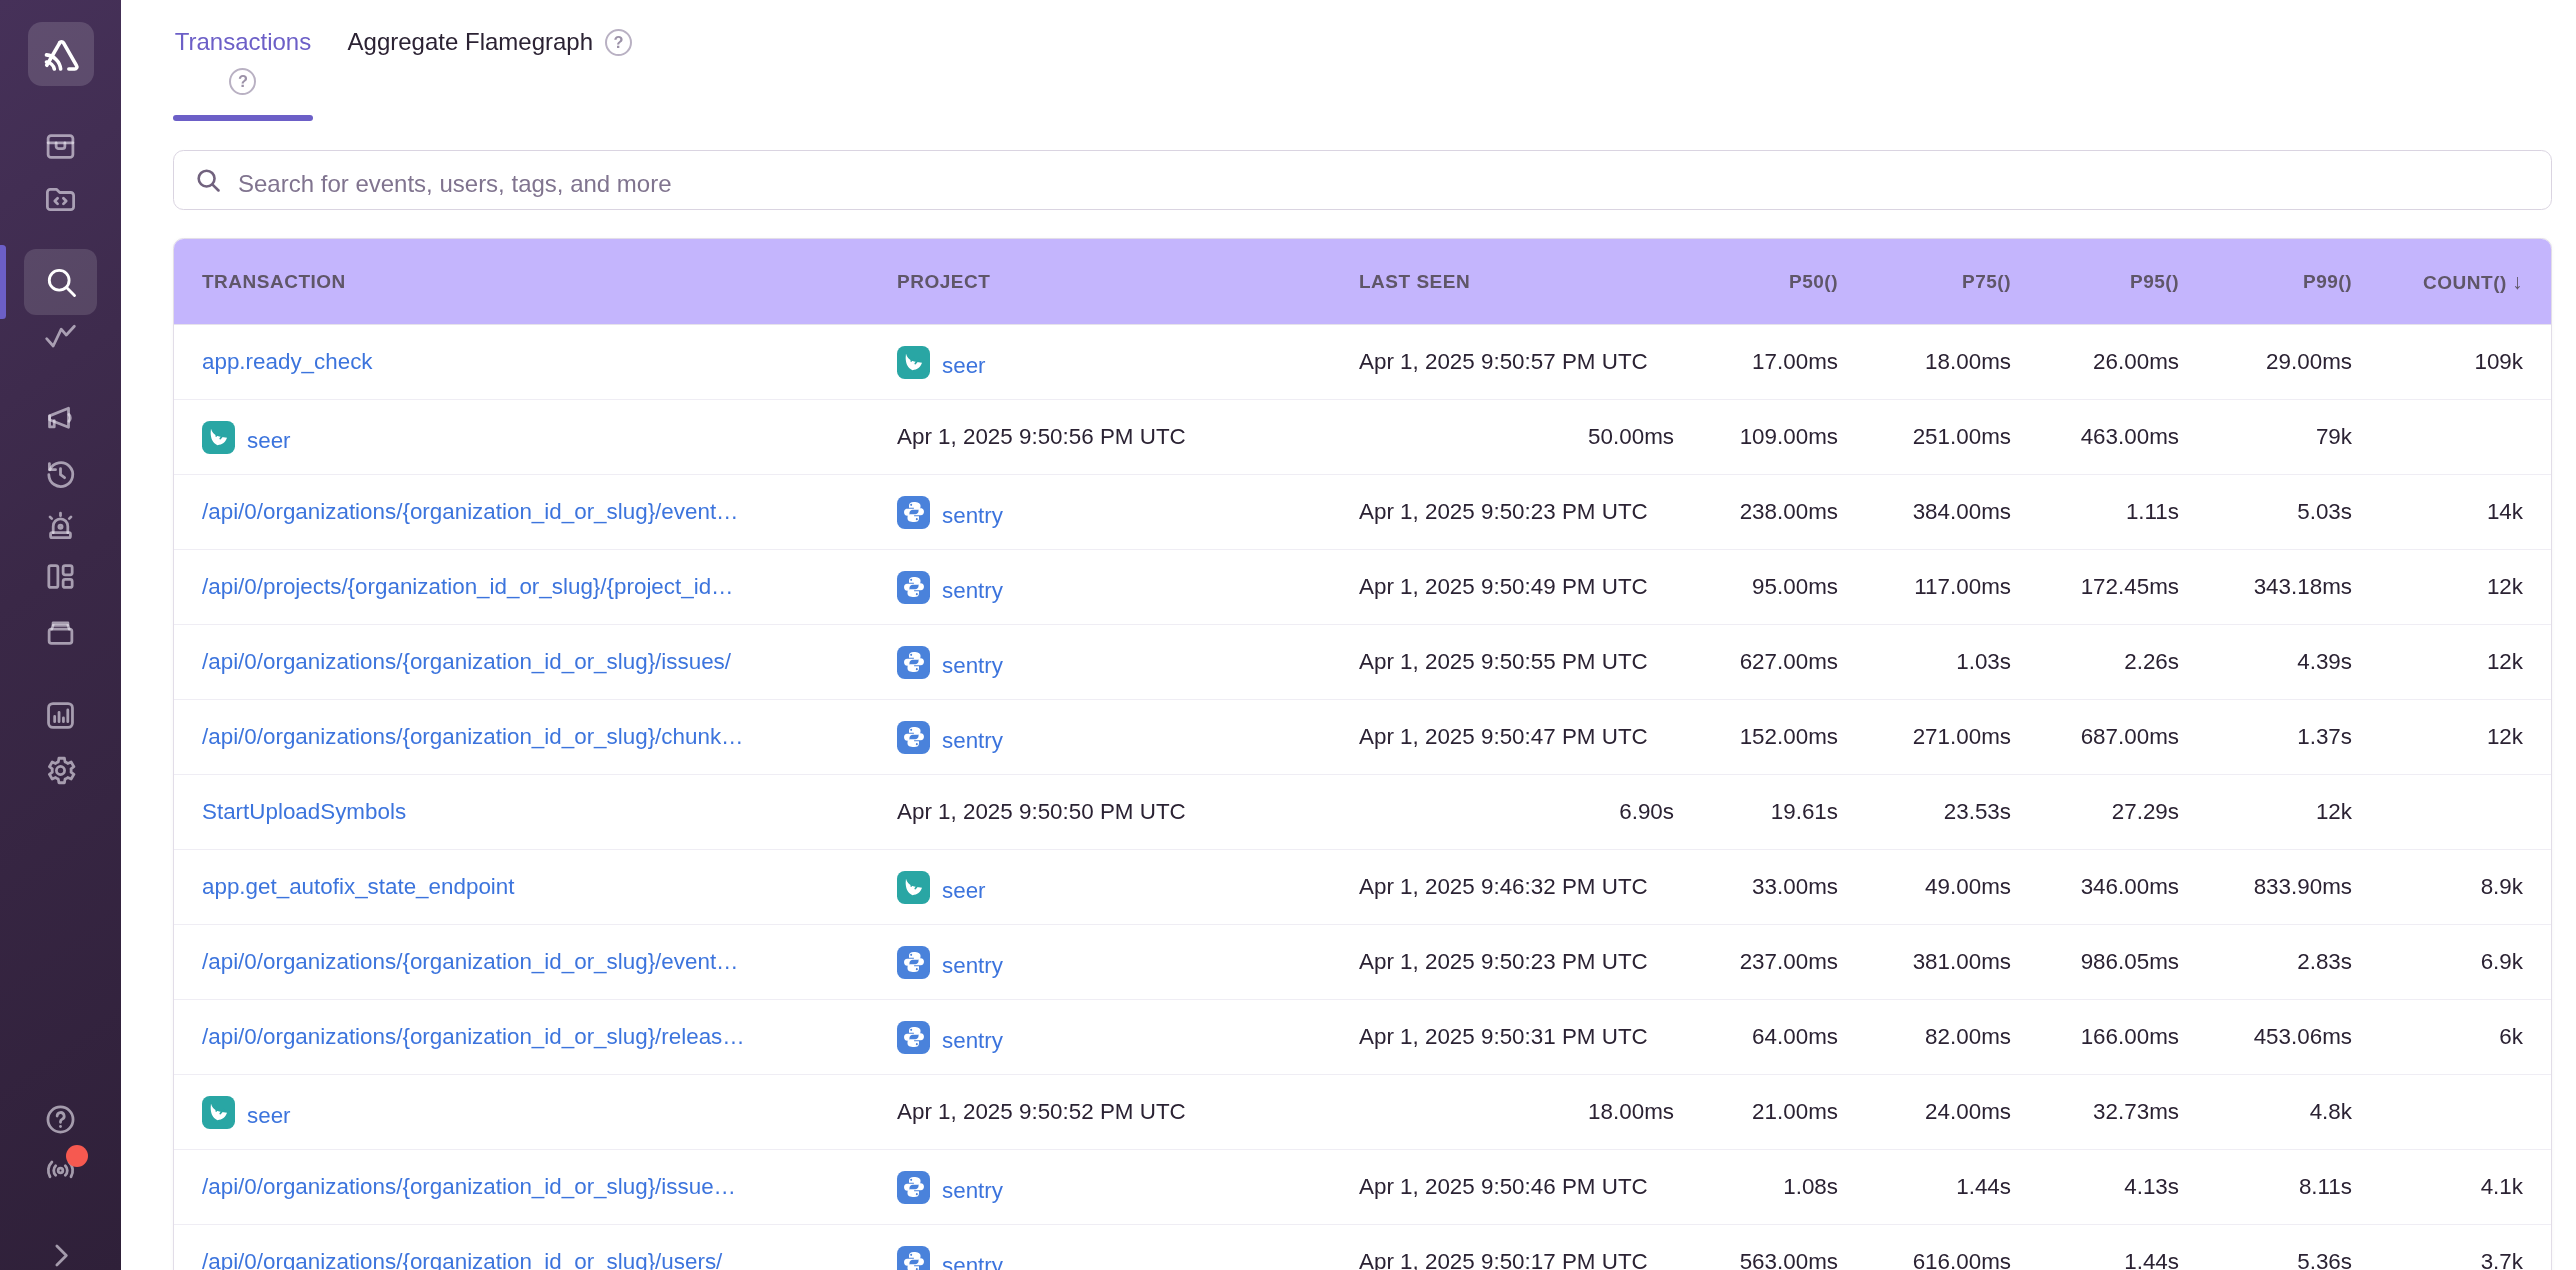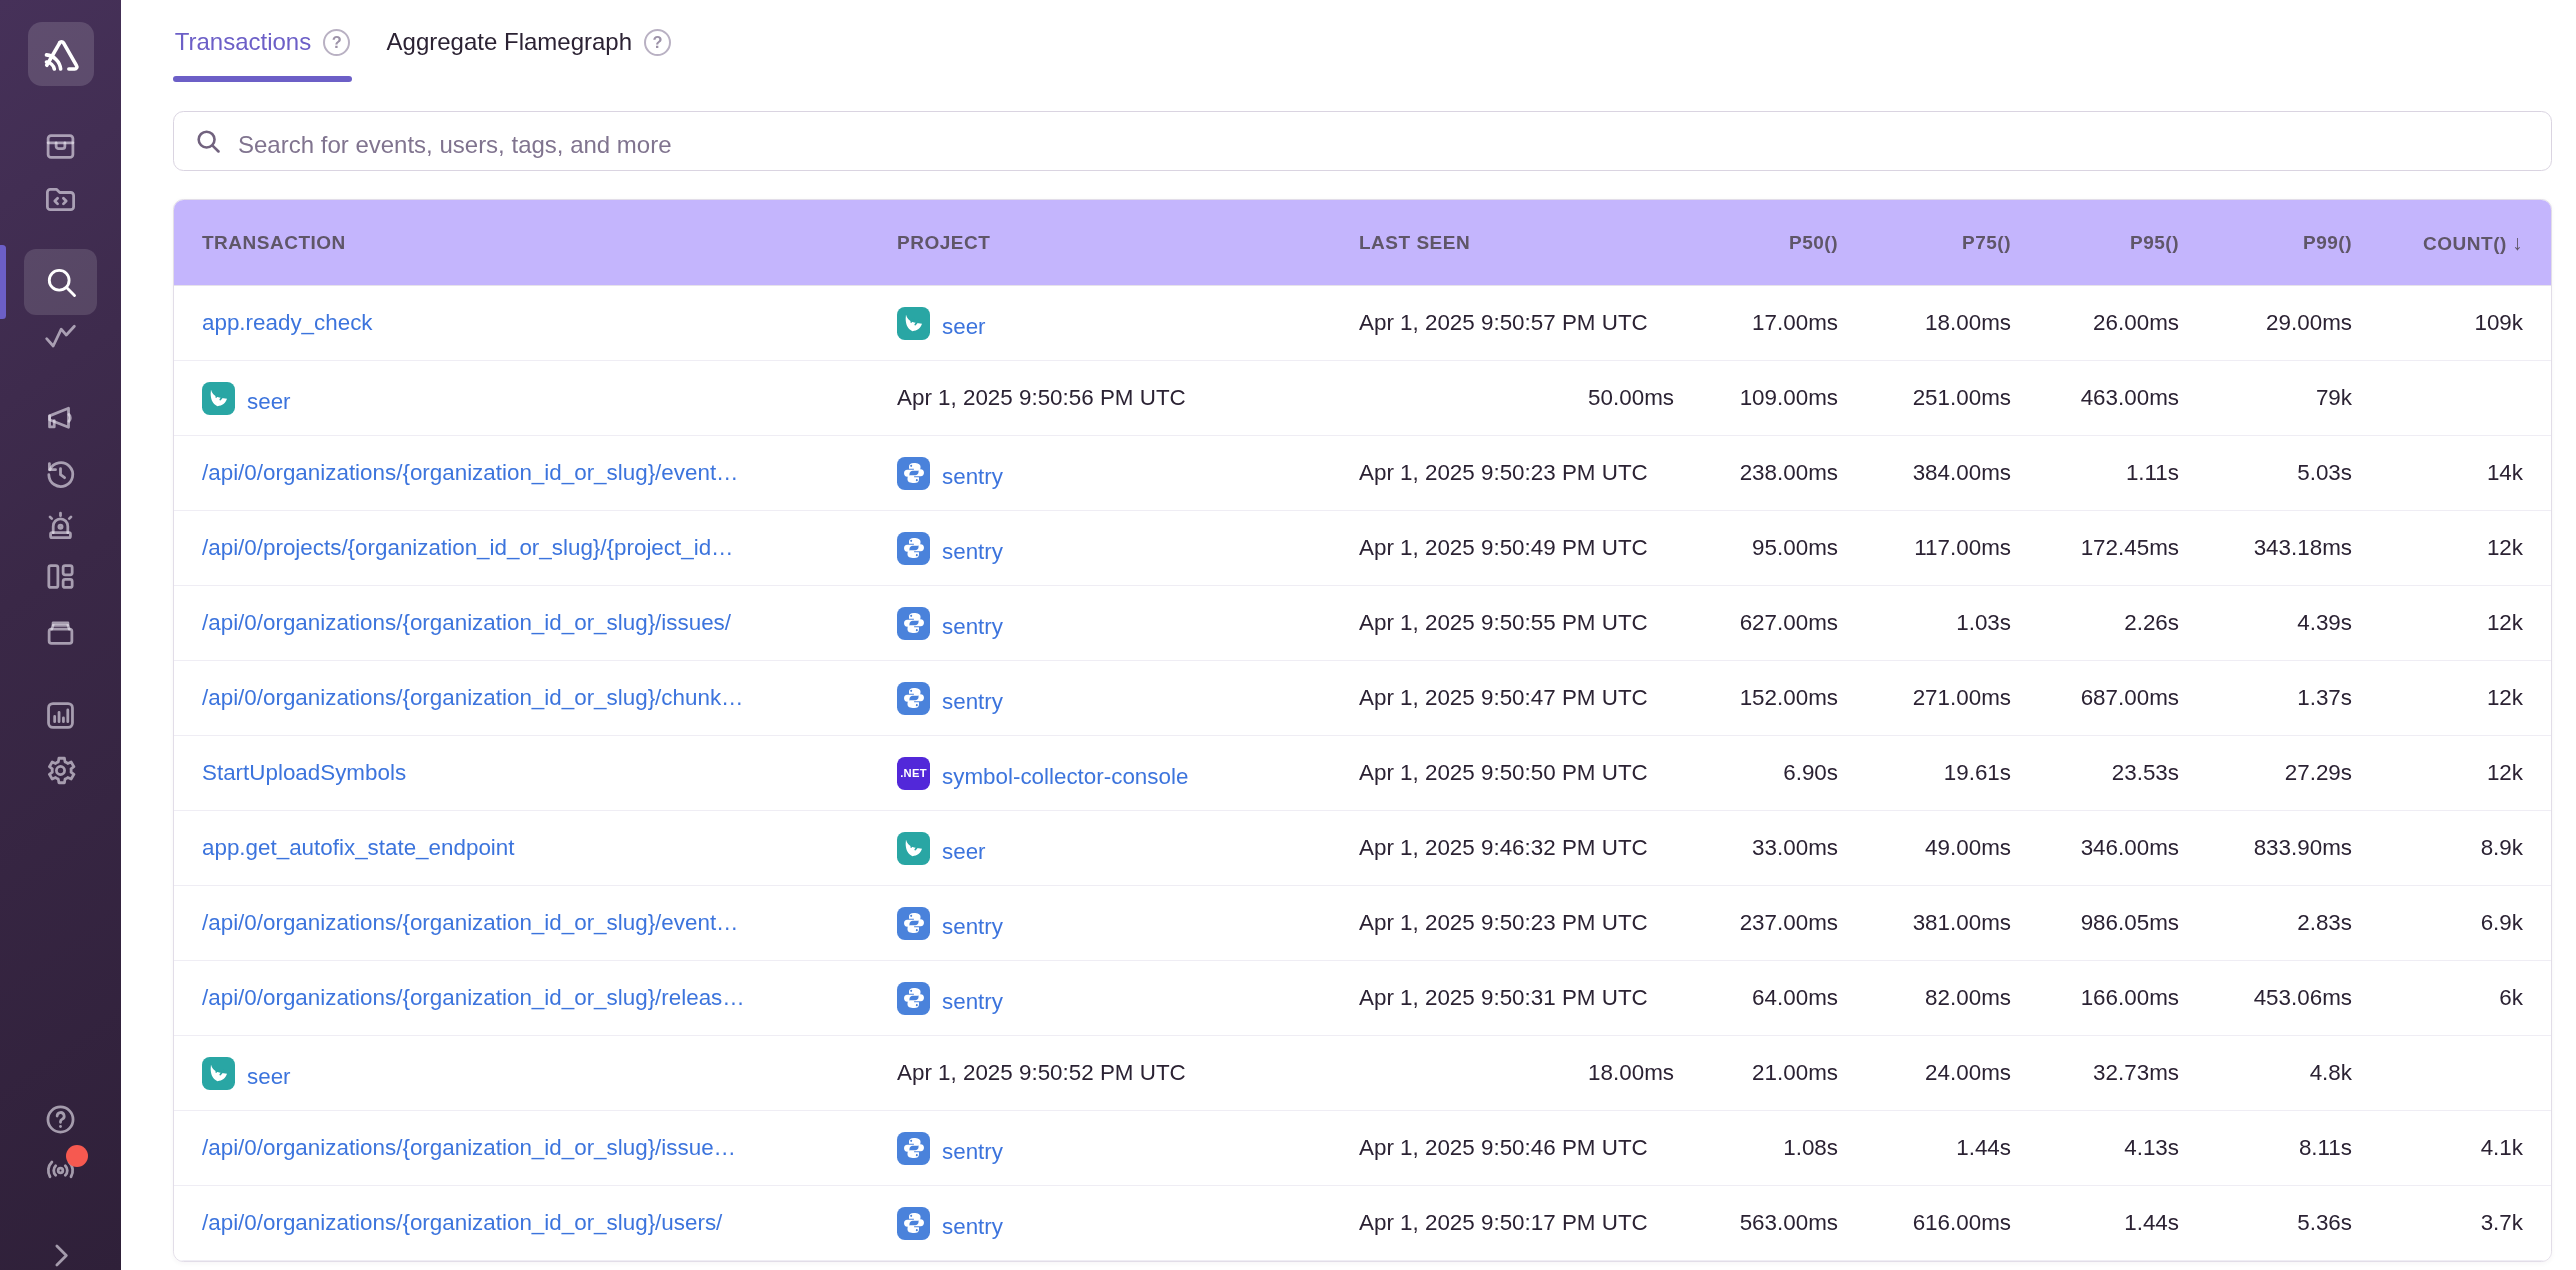--- a/index.html
+++ b/index.html
@@ -29,21 +29,21 @@
     border-radius:50%; background:#F65950; }
   .dotnet-badge,.platform-icon { }
 
   
   .main { position:absolute; left:121px; top:0; right:0; bottom:0;
     padding:21px 24px 0 52px; background:#fff; }
 
   .tabs { display:flex; gap:33px; align-items:flex-start; }
   .tab { display:flex; align-items:center; gap:12px; padding:7px 1.7px 26px 1.7px;
     position:relative; font-size:24px; font-weight:500; color:#2B2233; cursor:pointer; }
-  .tab.active { color:#6C5FC7; }
+  .tab.active { color:#6C5FC7;flex-direction:column; }
   .tab.active::after { content:""; position:absolute; left:0; right:0; bottom:0;
     height:6px; border-radius:3.5px; background:#6C5FC7; }
   .help-circle { width:27px; height:27px; border-radius:50%; border:2.2px solid #B9B1C3;
     color:#9C92A8; font-size:16.4px; font-weight:700; display:flex; align-items:center;
     justify-content:center; cursor:pointer; }
 
   .searchbar { position:relative; margin-top:29px; height:60px; }
   .searchbar input { width:100%; height:60px; border:1.7px solid #DAD4E1; border-radius:10.4px;
     padding:8px 21px 0 64px; font-size:24px; color:#2B2233; outline:none;
     font-family:"Liberation Sans",sans-serif; background:#fff; }
@@ -359,27 +359,20 @@
     <div class="td">Apr 1, 2025 9:50:47 PM UTC</div>
     <div class="td num">152.00ms</div>
     <div class="td num">271.00ms</div>
     <div class="td num">687.00ms</div>
     <div class="td num">1.37s</div>
     <div class="td num">12k</div>
   </div>
 
   <div class="tr">
     <div class="td"><a class="link">StartUploadSymbols</a></div>
-    <div class="td td-project">
-      <span class="platform-icon platform-bg-dotnet">
-
-        <span class="platform-glyph dotnet-text">.NET</span>
-      </span>
-      <a class="link">symbol-collector-console</a>
-    </div>
     <div class="td">Apr 1, 2025 9:50:50 PM UTC</div>
     <div class="td num">6.90s</div>
     <div class="td num">19.61s</div>
     <div class="td num">23.53s</div>
     <div class="td num">27.29s</div>
     <div class="td num">12k</div>
   </div>
 
   <div class="tr">
     <div class="td"><a class="link">app.get_autofix_state_endpoint</a></div>

